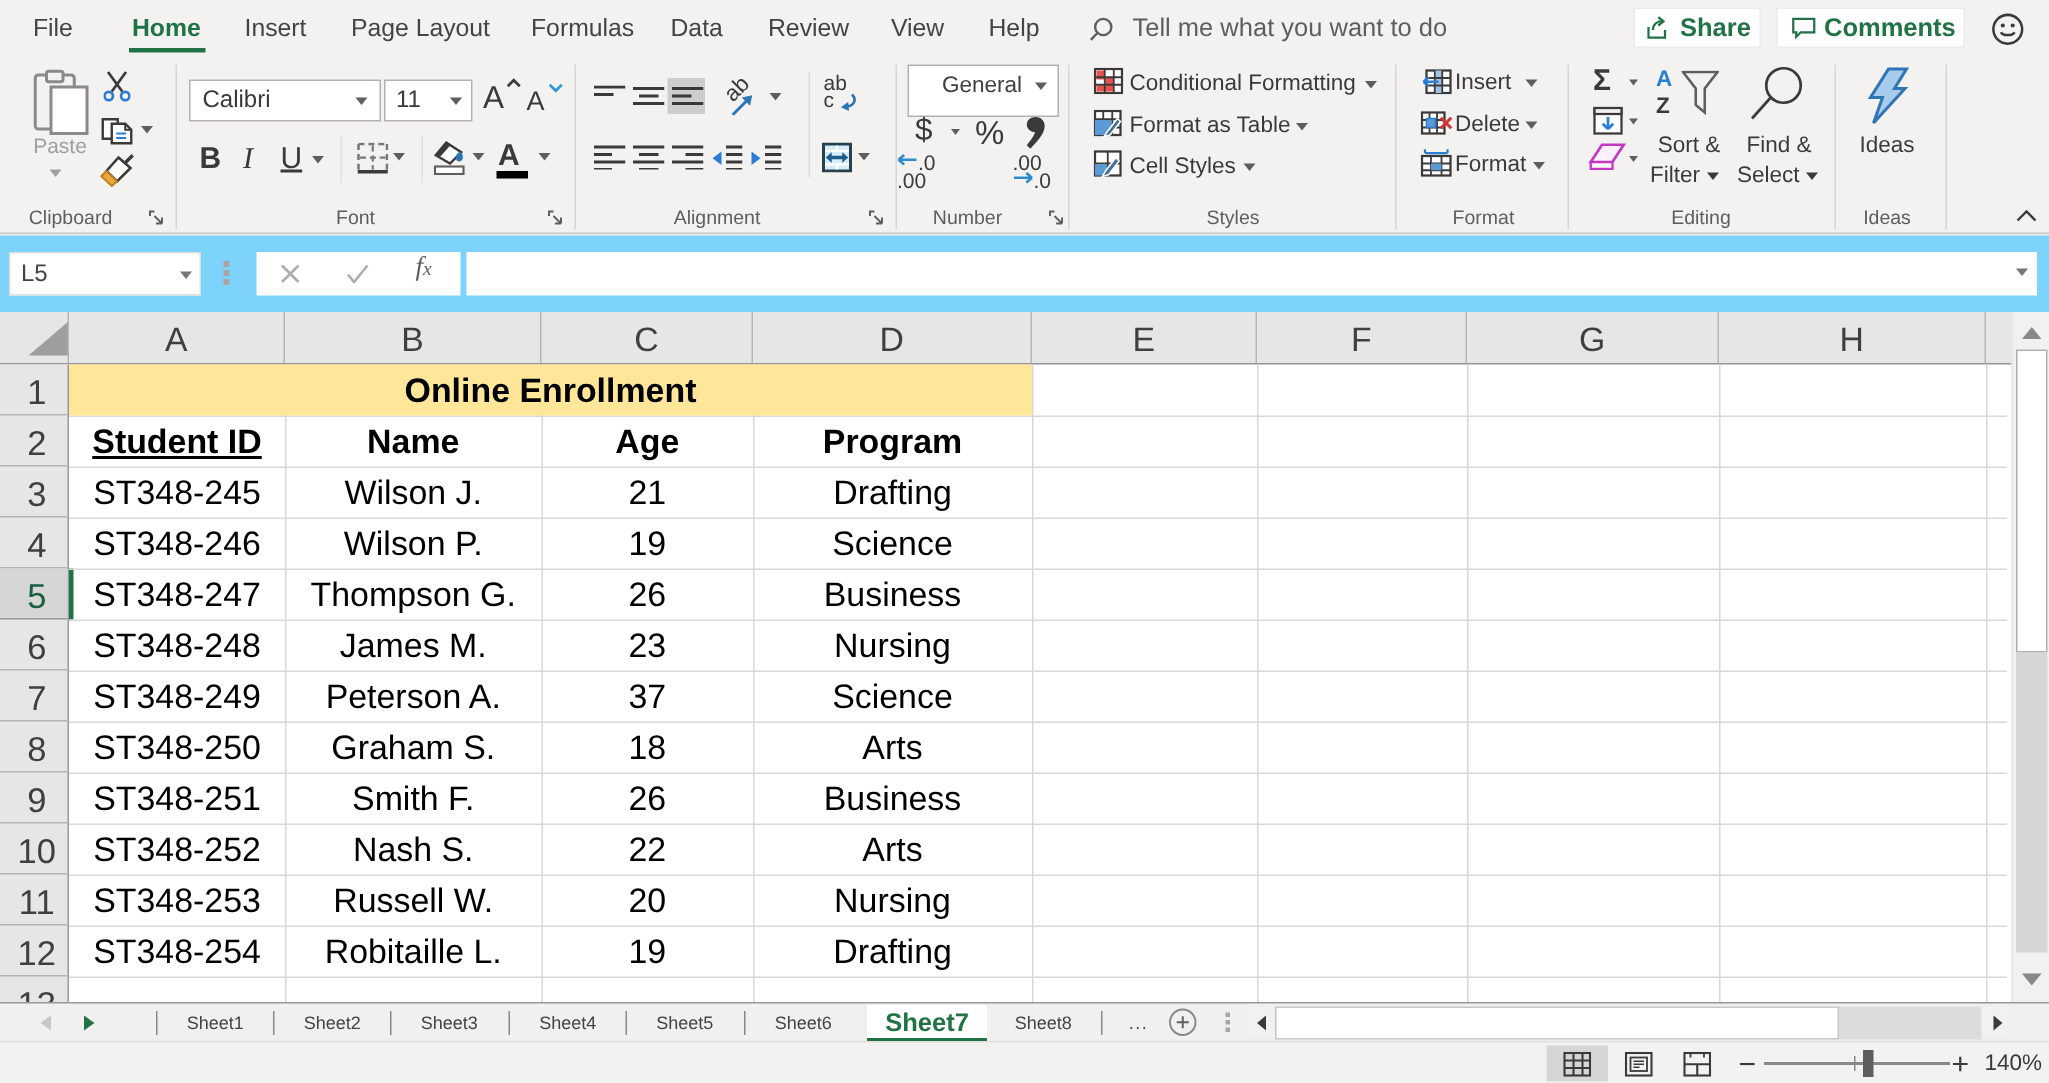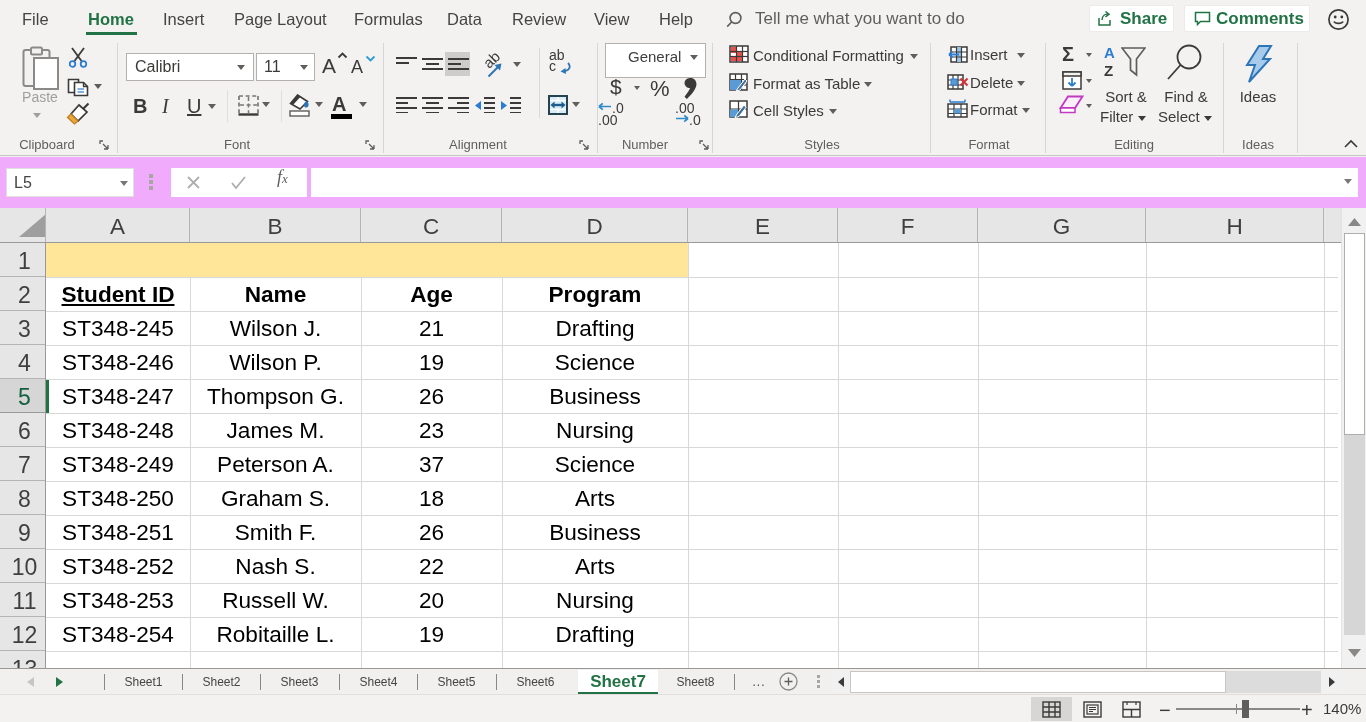--- a/index.html
+++ b/index.html
@@ -13,21 +13,21 @@
 .mhome-under { position:absolute; left:86px; top:32px; width:51px; height:3px; background:#217346; }
 
 #ribbon { position:absolute; left:0; top:38px; width:1366px; height:118px; background:#f3f2f1; border-bottom:1px solid #c8c6c4; }
 .gsep { position:absolute; top:5px; width:1px; height:110px; background:#d8d6d4; }
 .glabel { position:absolute; top:99px; font-size:13px; color:#605e5c; text-align:center; }
 .launch { position:absolute; top:102px; width:11px; height:11px; }
 .rtext { font-size:15px; color:#3b3a39; white-space:nowrap; }
 .dd { display:inline-block; width:0; height:0; border-left:4px solid transparent; border-right:4px solid transparent; border-top:5px solid #605e5c; vertical-align:middle; }
 .combo { position:absolute; background:#fff; border:1px solid #b3b0ad; }
 
-#fbar { position:absolute; left:0; top:157px; width:1366px; height:51px; background:#f0abfc; }
+#fbar { position:absolute; left:0; top:157px; width:1366px; height:51px; background:#7dd3fc; }
 #namebox { position:absolute; left:6px; top:11px; width:128px; height:29px; background:#fff; border:1px solid #e1dfdd; font-size:16px; color:#444; line-height:27px; padding-left:7px; }
 #fxbox { position:absolute; left:171px; top:11px; width:136px; height:29px; background:#fff; }
 #finput { position:absolute; left:311px; top:11px; width:1047px; height:29px; background:#fff; }
 
 #sheet { position:absolute; left:0; top:208px; width:1366px; height:460px; background:#fff; }
 #colhead { position:absolute; left:0; top:0; width:1341px; height:35px; background:#e6e6e6; border-bottom:1px solid #999; }
 .chd { position:absolute; top:0; height:34px; border-right:1px solid #b4b4b4; color:#3f3f3f; font-size:22.5px; text-align:center; line-height:37px; }
 #rowhead { position:absolute; left:0; top:35px; width:46px; height:425px; background:#e6e6e6; border-right:1px solid #999; }
 .rhd { position:absolute; left:0; width:45px; height:34px; border-bottom:1px solid #b4b4b4; color:#3f3f3f; font-size:23px; text-align:center; line-height:37px; text-indent:4px; }
 .gvl { position:absolute; top:35px; width:1px; height:425px; background:#d8d8d8; }
@@ -417,20 +417,21 @@
   <div class="ghl" style="top:205px;"></div>
   <div class="ghl" style="top:239px;"></div>
   <div class="ghl" style="top:273px;"></div>
   <div class="ghl" style="top:307px;"></div>
   <div class="ghl" style="top:341px;"></div>
   <div class="ghl" style="top:375px;"></div>
   <div class="ghl" style="top:409px;"></div>
   <div class="ghl" style="top:443px;"></div>
 
   <div class="abs" style="left:46px;top:35px;width:642px;height:34px;background:#ffe699;"></div>
+  <div class="cell bold" style="left:46px;top:35px;width:642px;">Online Enrollment</div>
 
   <div class="cell bold" style="left:46px;top:69px;width:144px;text-decoration:underline;">Student ID</div>
   <div class="cell bold" style="left:190px;top:69px;width:171px;">Name</div>
   <div class="cell bold" style="left:361px;top:69px;width:141px;">Age</div>
   <div class="cell bold" style="left:502px;top:69px;width:186px;">Program</div>
 
   <div class="cell" style="left:46px;top:103px;width:144px;">ST348-245</div>
     <div class="cell" style="left:190px;top:103px;width:171px;">Wilson J.</div>
     <div class="cell" style="left:361px;top:103px;width:141px;">21</div>
     <div class="cell" style="left:502px;top:103px;width:186px;">Drafting</div>

